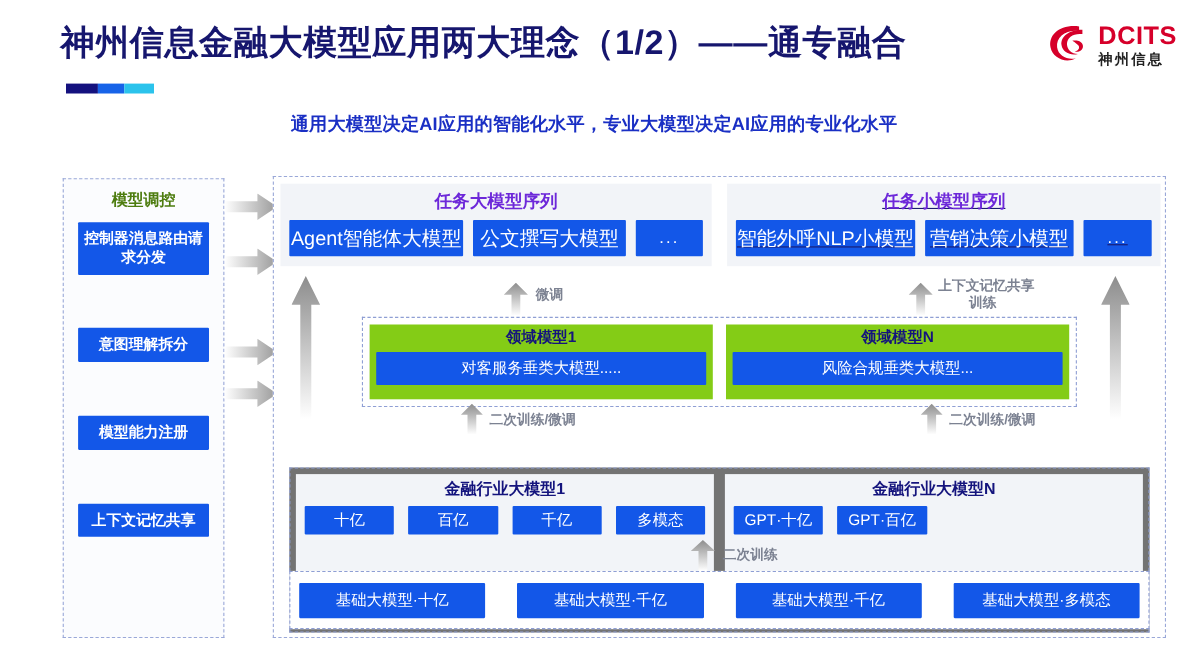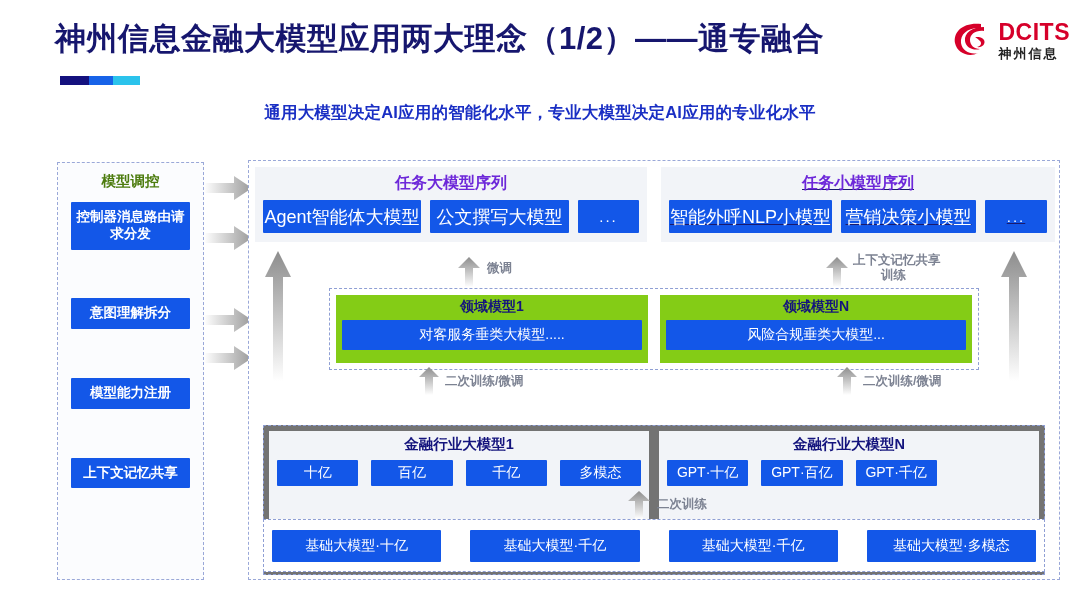--- a/index.html
+++ b/index.html
@@ -266,21 +266,20 @@
           <div class="ind-box">百亿</div>
           <div class="ind-box">千亿</div>
           <div class="ind-box">多模态</div>
         </div>
       </div>
       <div class="ind-cell">
         <div class="ind-title">金融行业大模型N</div>
         <div class="ind-grid">
           <div class="ind-box">GPT·十亿</div>
           <div class="ind-box">GPT·百亿</div>
-          <div class="ind-box">GPT·千亿</div>
         </div>
       </div>
     </div>
 
     <div class="uarrow" style="left:379px;top:330px;width:22px;height:28px;">
       <svg viewBox="0 0 22 28" preserveAspectRatio="none">
           <path d="M7 28 V10 H0 L11 0 L22 10 H15 V28 Z" fill="url(#gup)"></path>
         </svg>
     </div>
     <div class="alabel" style="left:408px;top:336px;">二次训练</div>

